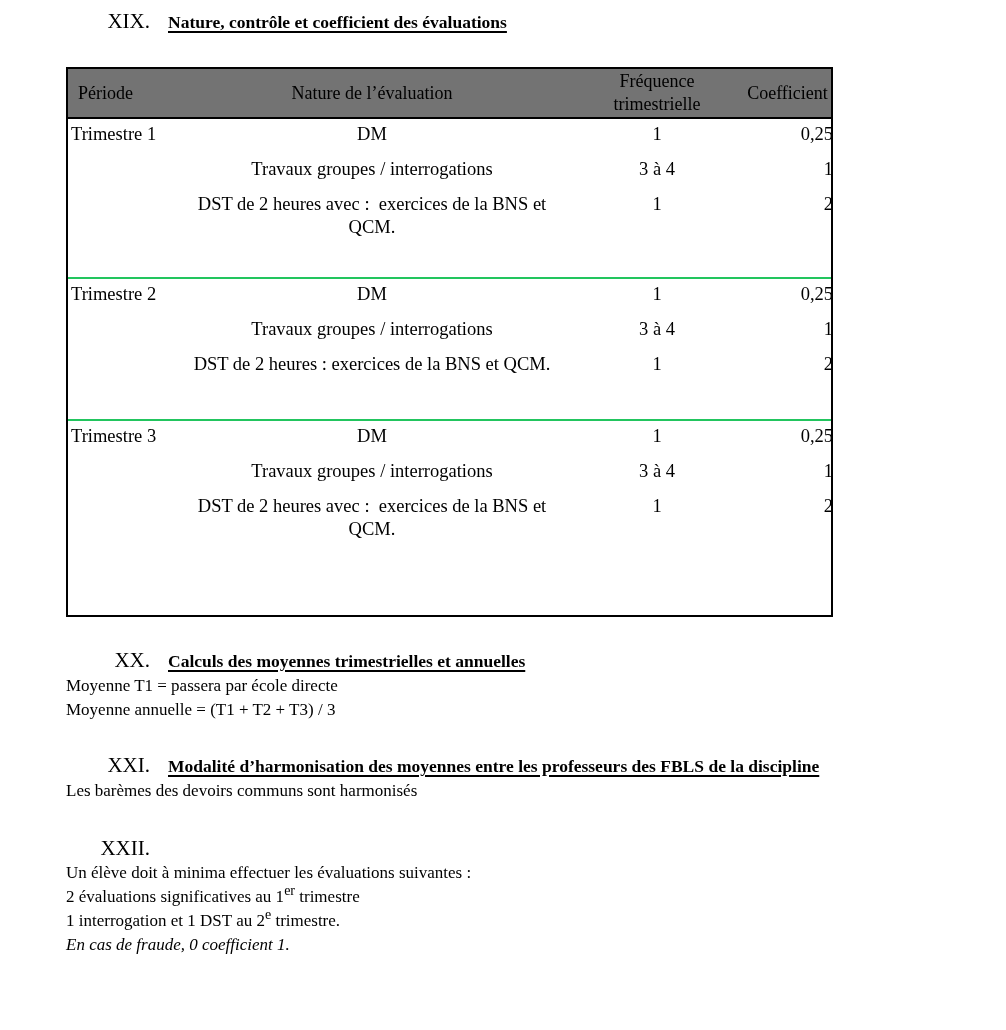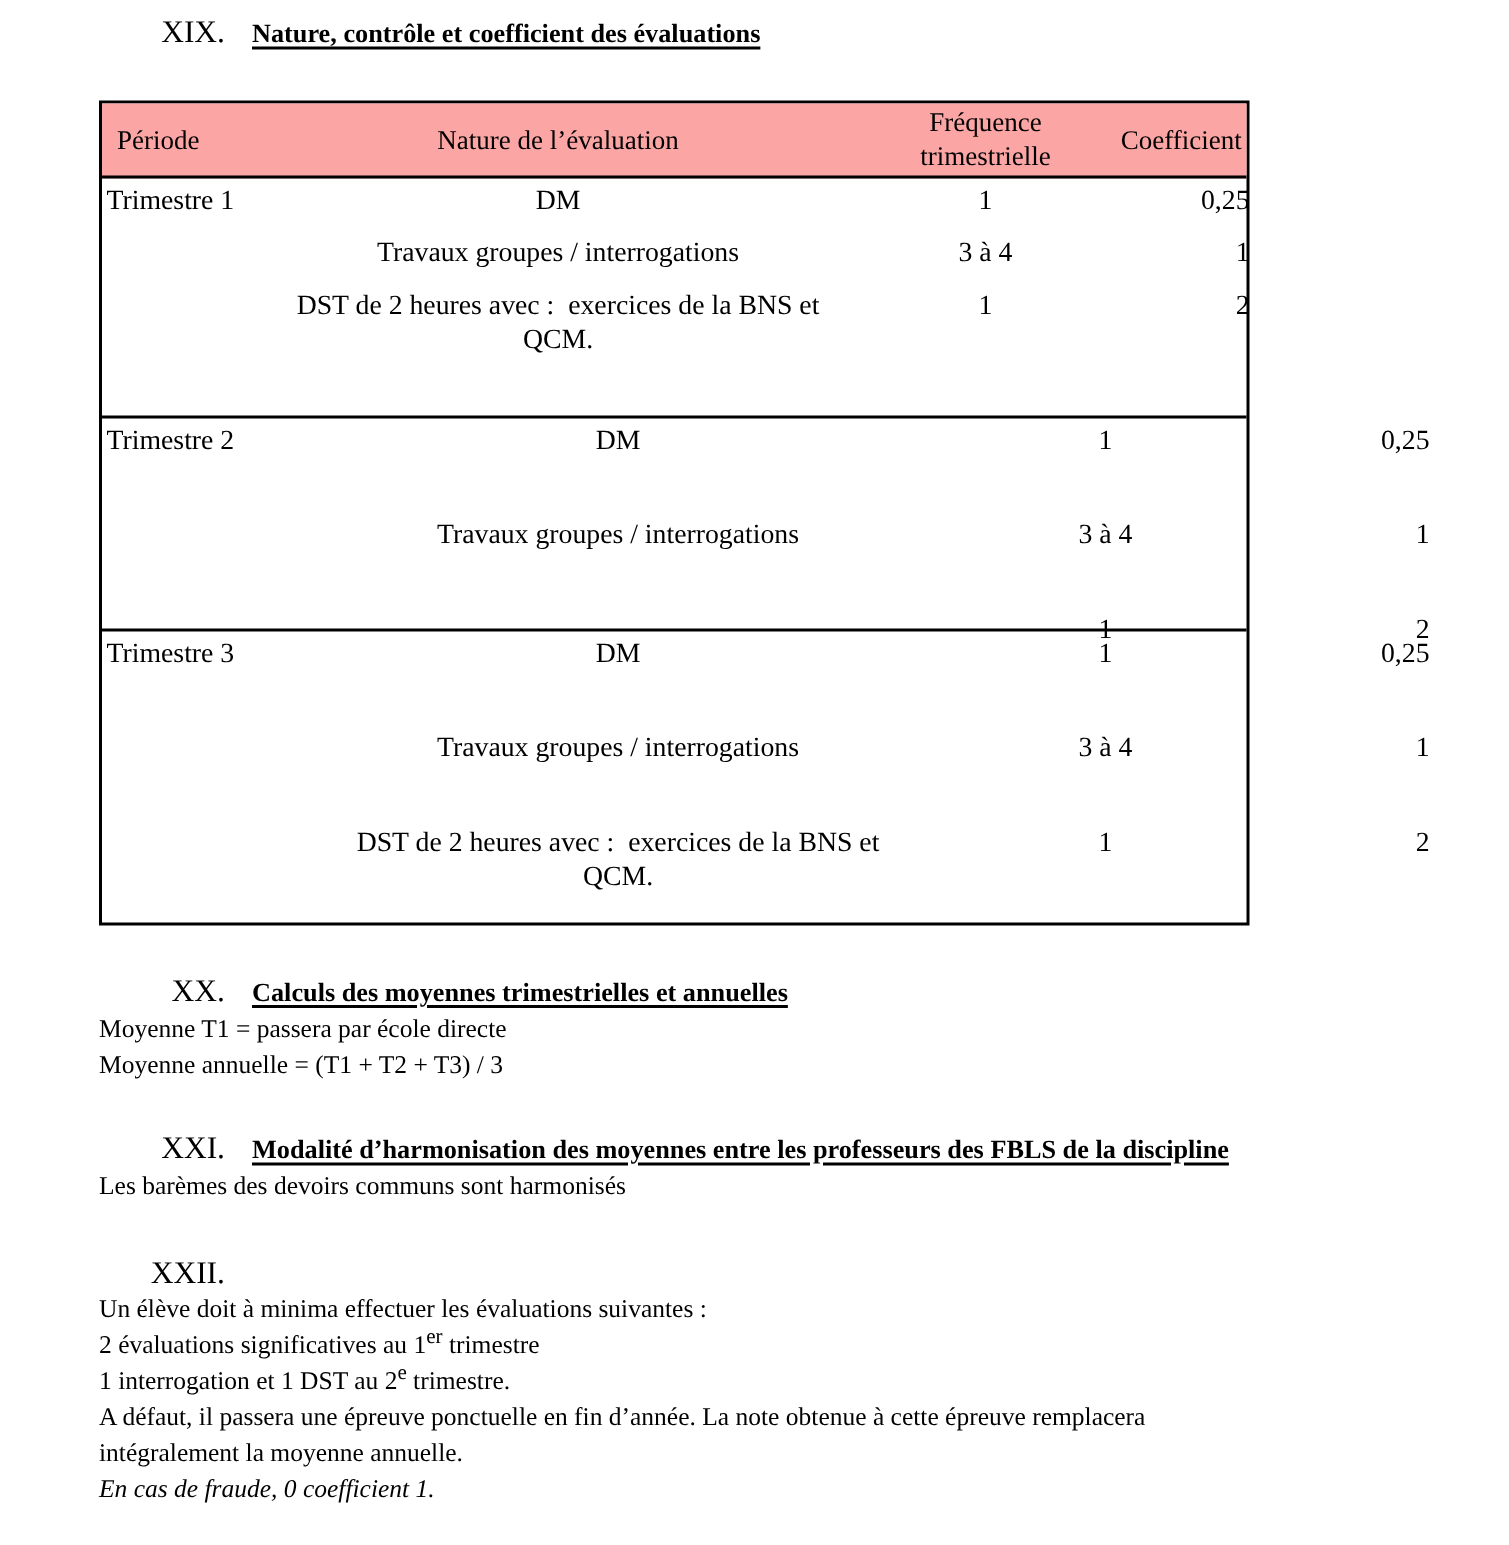--- a/index.html
+++ b/index.html
@@ -39,37 +39,37 @@
   .eval-table {
     margin-top: 32px;
     width: 767px;
     border: 2px solid #000;
   }
   .thead {
     display: grid;
     grid-template-columns: 104px 400px 170px 91px;
     height: 50px;
     align-items: center;
-    background: #fca5a5;
+    background: #737373;
     border-bottom: 2px solid #000;
     font-size: 18px;
   }
   .thead .th { text-align: center; line-height: 23px; }
   .thead .th-periode { text-align: left; padding-left: 10px; }
   .trow {
     display: grid;
     grid-template-columns: 104px 400px 170px 91px;
     grid-auto-rows: min-content;
     align-content: start;
     row-gap: 12px;
     padding-top: 4px;
     font-size: 18.5px;
     line-height: 23px;
   }
-  .trow + .trow { border-top: 2px solid #000000; gap: 40px; }
+  .trow + .trow { border-top: 2px solid #22c55e; }
   .row-t1 { height: 158px; }
   .row-t2 { height: 142px; }
   .row-t3 { height: 196px; }
   .cell-periode { grid-column: 1; grid-row: 1; padding-left: 3px; }
   .cell-nature  { grid-column: 2; text-align: center; }
   .cell-freq    { grid-column: 3; text-align: center; }
   .cell-coef    { grid-column: 4; text-align: right; }
   .gr1 { grid-row: 1; }
   .gr2 { grid-row: 2; }
   .gr3 { grid-row: 3; }
@@ -123,20 +123,21 @@
     </div>
 
     <div class="trow row-t2">
       <div class="cell-periode">Trimestre 2</div>
       <div class="cell-nature gr1">DM</div>
       <div class="cell-freq gr1">1</div>
       <div class="cell-coef gr1">0,25</div>
       <div class="cell-nature gr2">Travaux groupes / interrogations</div>
       <div class="cell-freq gr2">3 à 4</div>
       <div class="cell-coef gr2">1</div>
+      <div class="cell-nature gr3">DST de 2 heures : exercices de la BNS et QCM.</div>
       <div class="cell-freq gr3">1</div>
       <div class="cell-coef gr3">2</div>
     </div>
 
     <div class="trow row-t3">
       <div class="cell-periode">Trimestre 3</div>
       <div class="cell-nature gr1">DM</div>
       <div class="cell-freq gr1">1</div>
       <div class="cell-coef gr1">0,25</div>
       <div class="cell-nature gr2">Travaux groupes / interrogations</div>
@@ -161,17 +162,15 @@
     <span class="title">Modalité d’harmonisation des moyennes entre les professeurs des FBLS de la discipline</span>
   </div>
   <div class="body-text">Les barèmes des devoirs communs sont harmonisés</div>
 
   <div class="heading h-xxii">
     <span class="numeral">XXII.</span>
   </div>
   <div class="body-text">Un élève doit à minima effectuer les évaluations suivantes :</div>
   <div class="body-text"><span>2 évaluations significatives au 1</span><sup class="sup">er</sup><span> trimestre</span></div>
   <div class="body-text"><span>1 interrogation et 1 DST au 2</span><sup class="sup">e</sup><span> trimestre.</span></div>
-  <div class="body-text preline">A défaut, il passera une épreuve ponctuelle en fin d’année. La note obtenue à cette épreuve remplacera
-intégralement la moyenne annuelle.</div>
   <div class="body-text italic">En cas de fraude, 0 coefficient 1.</div>
 
 </div>
 
 </body></html>

